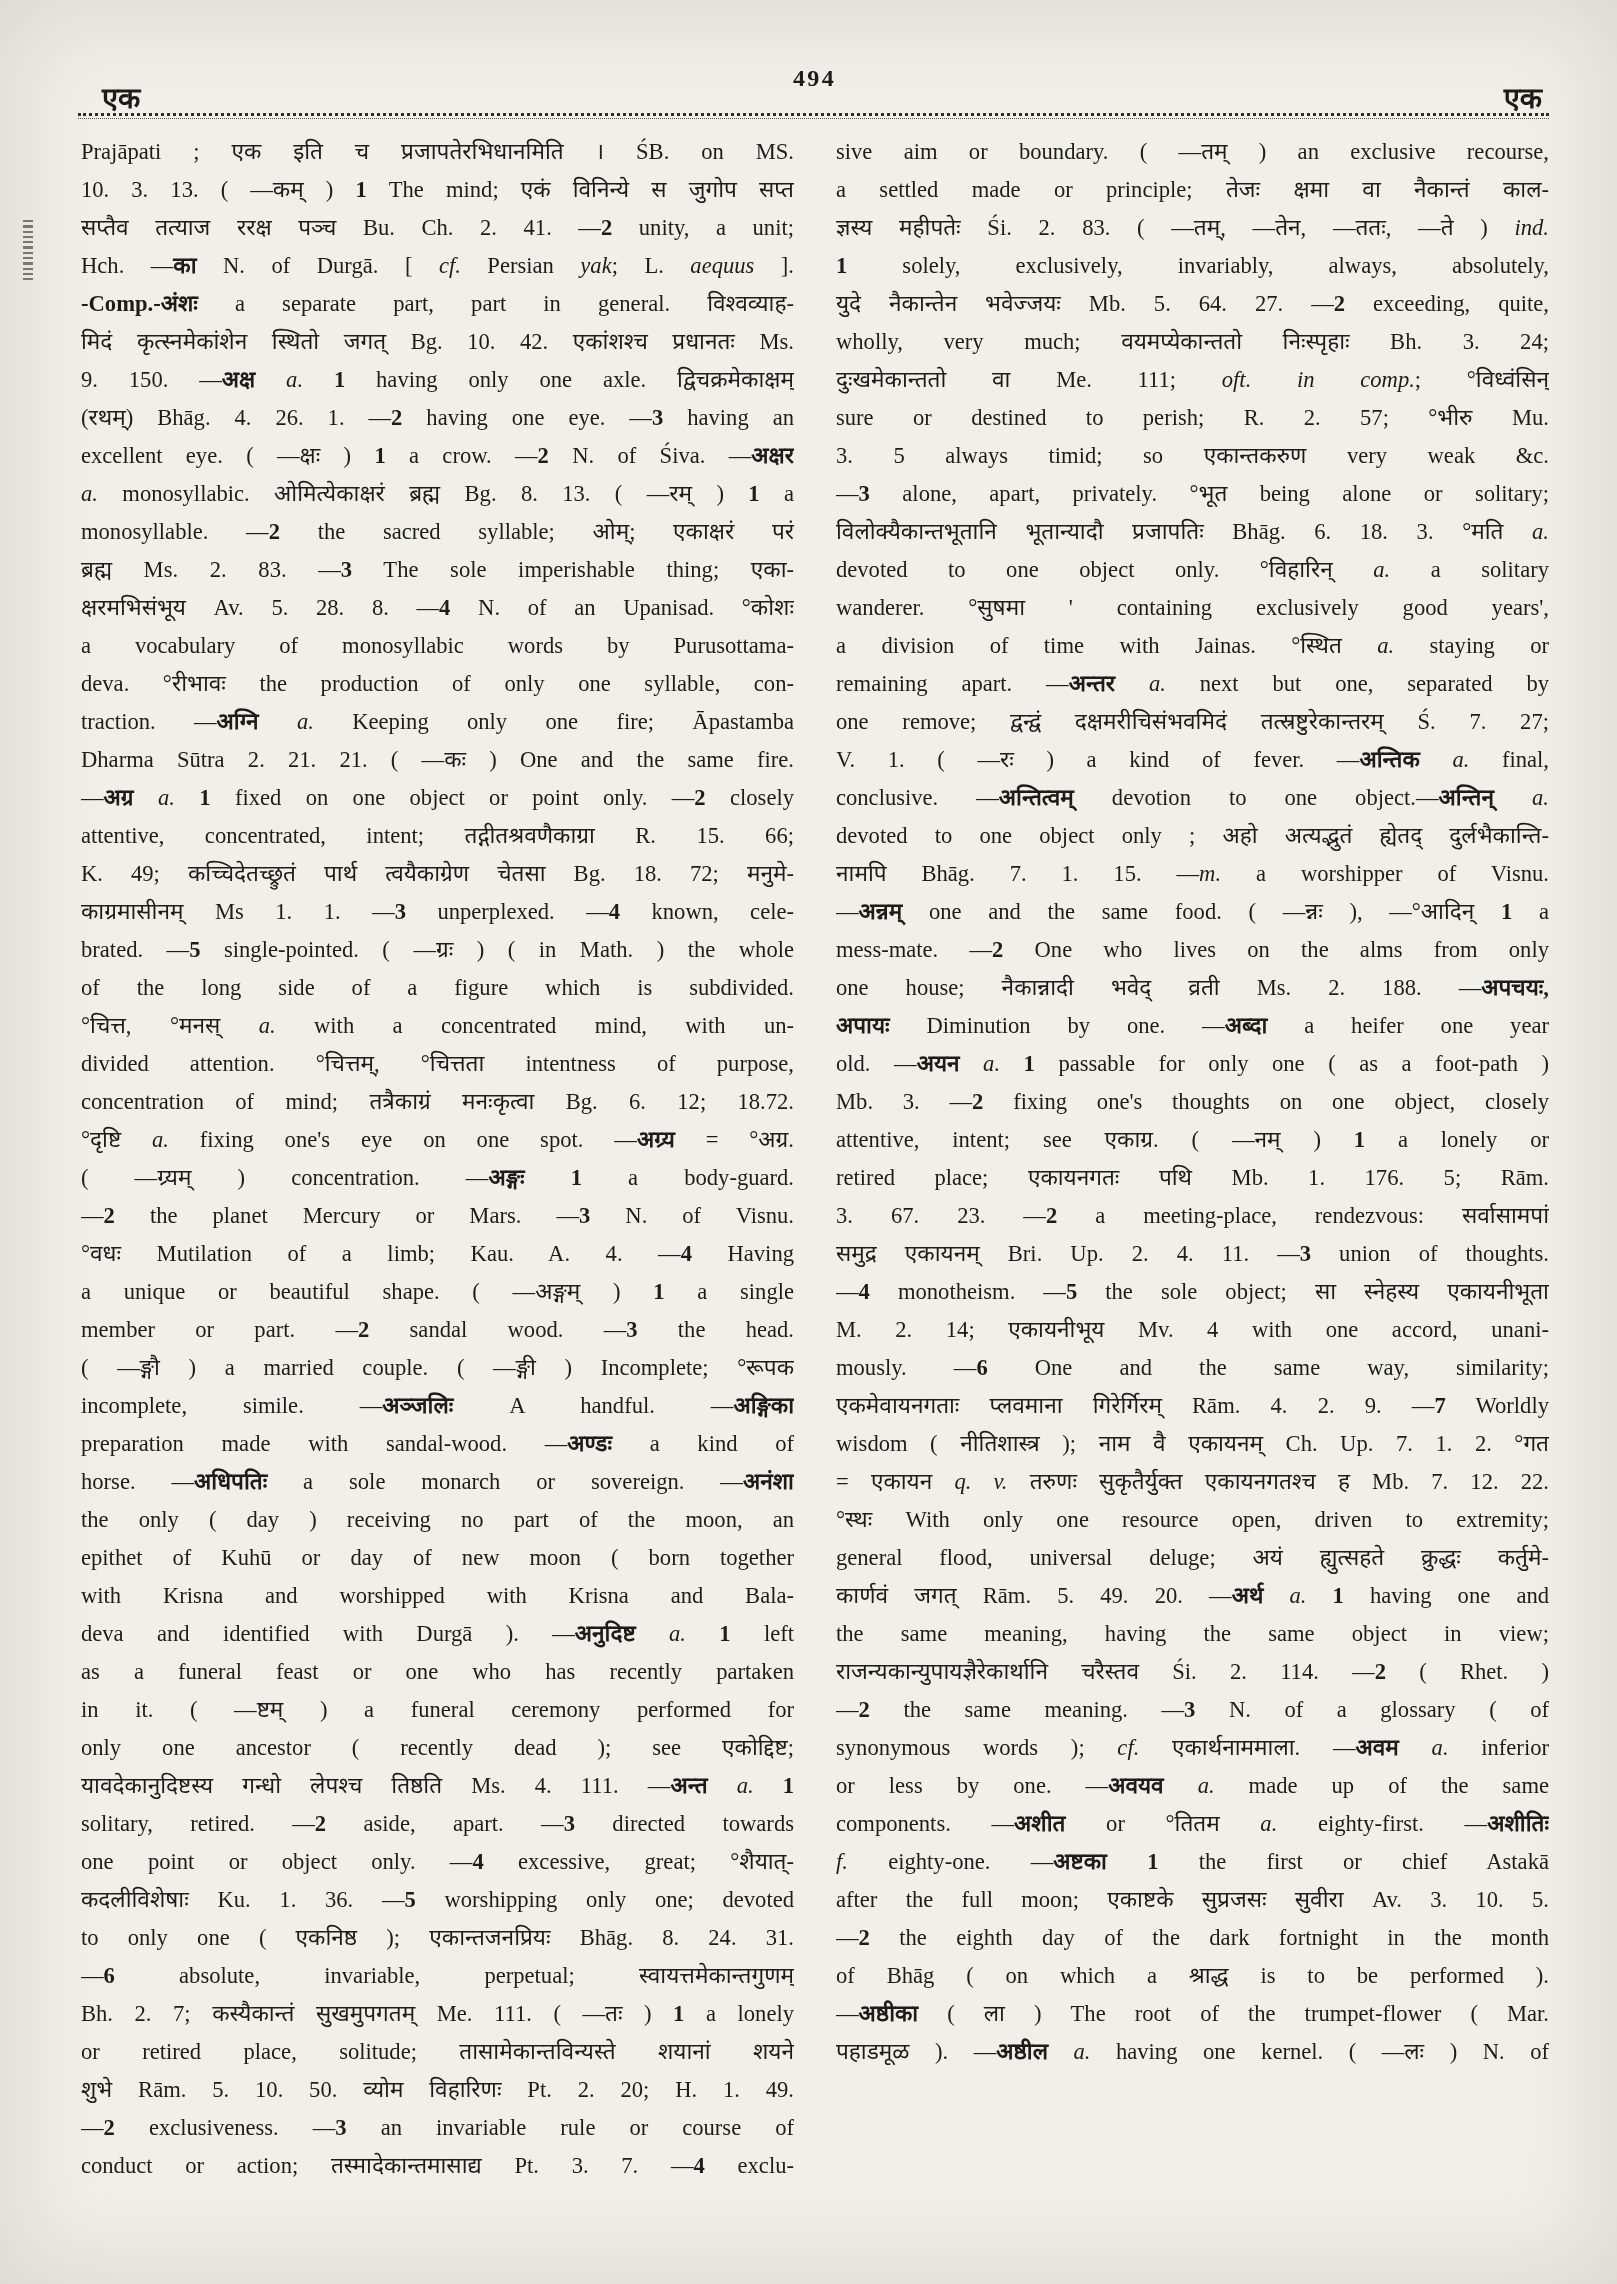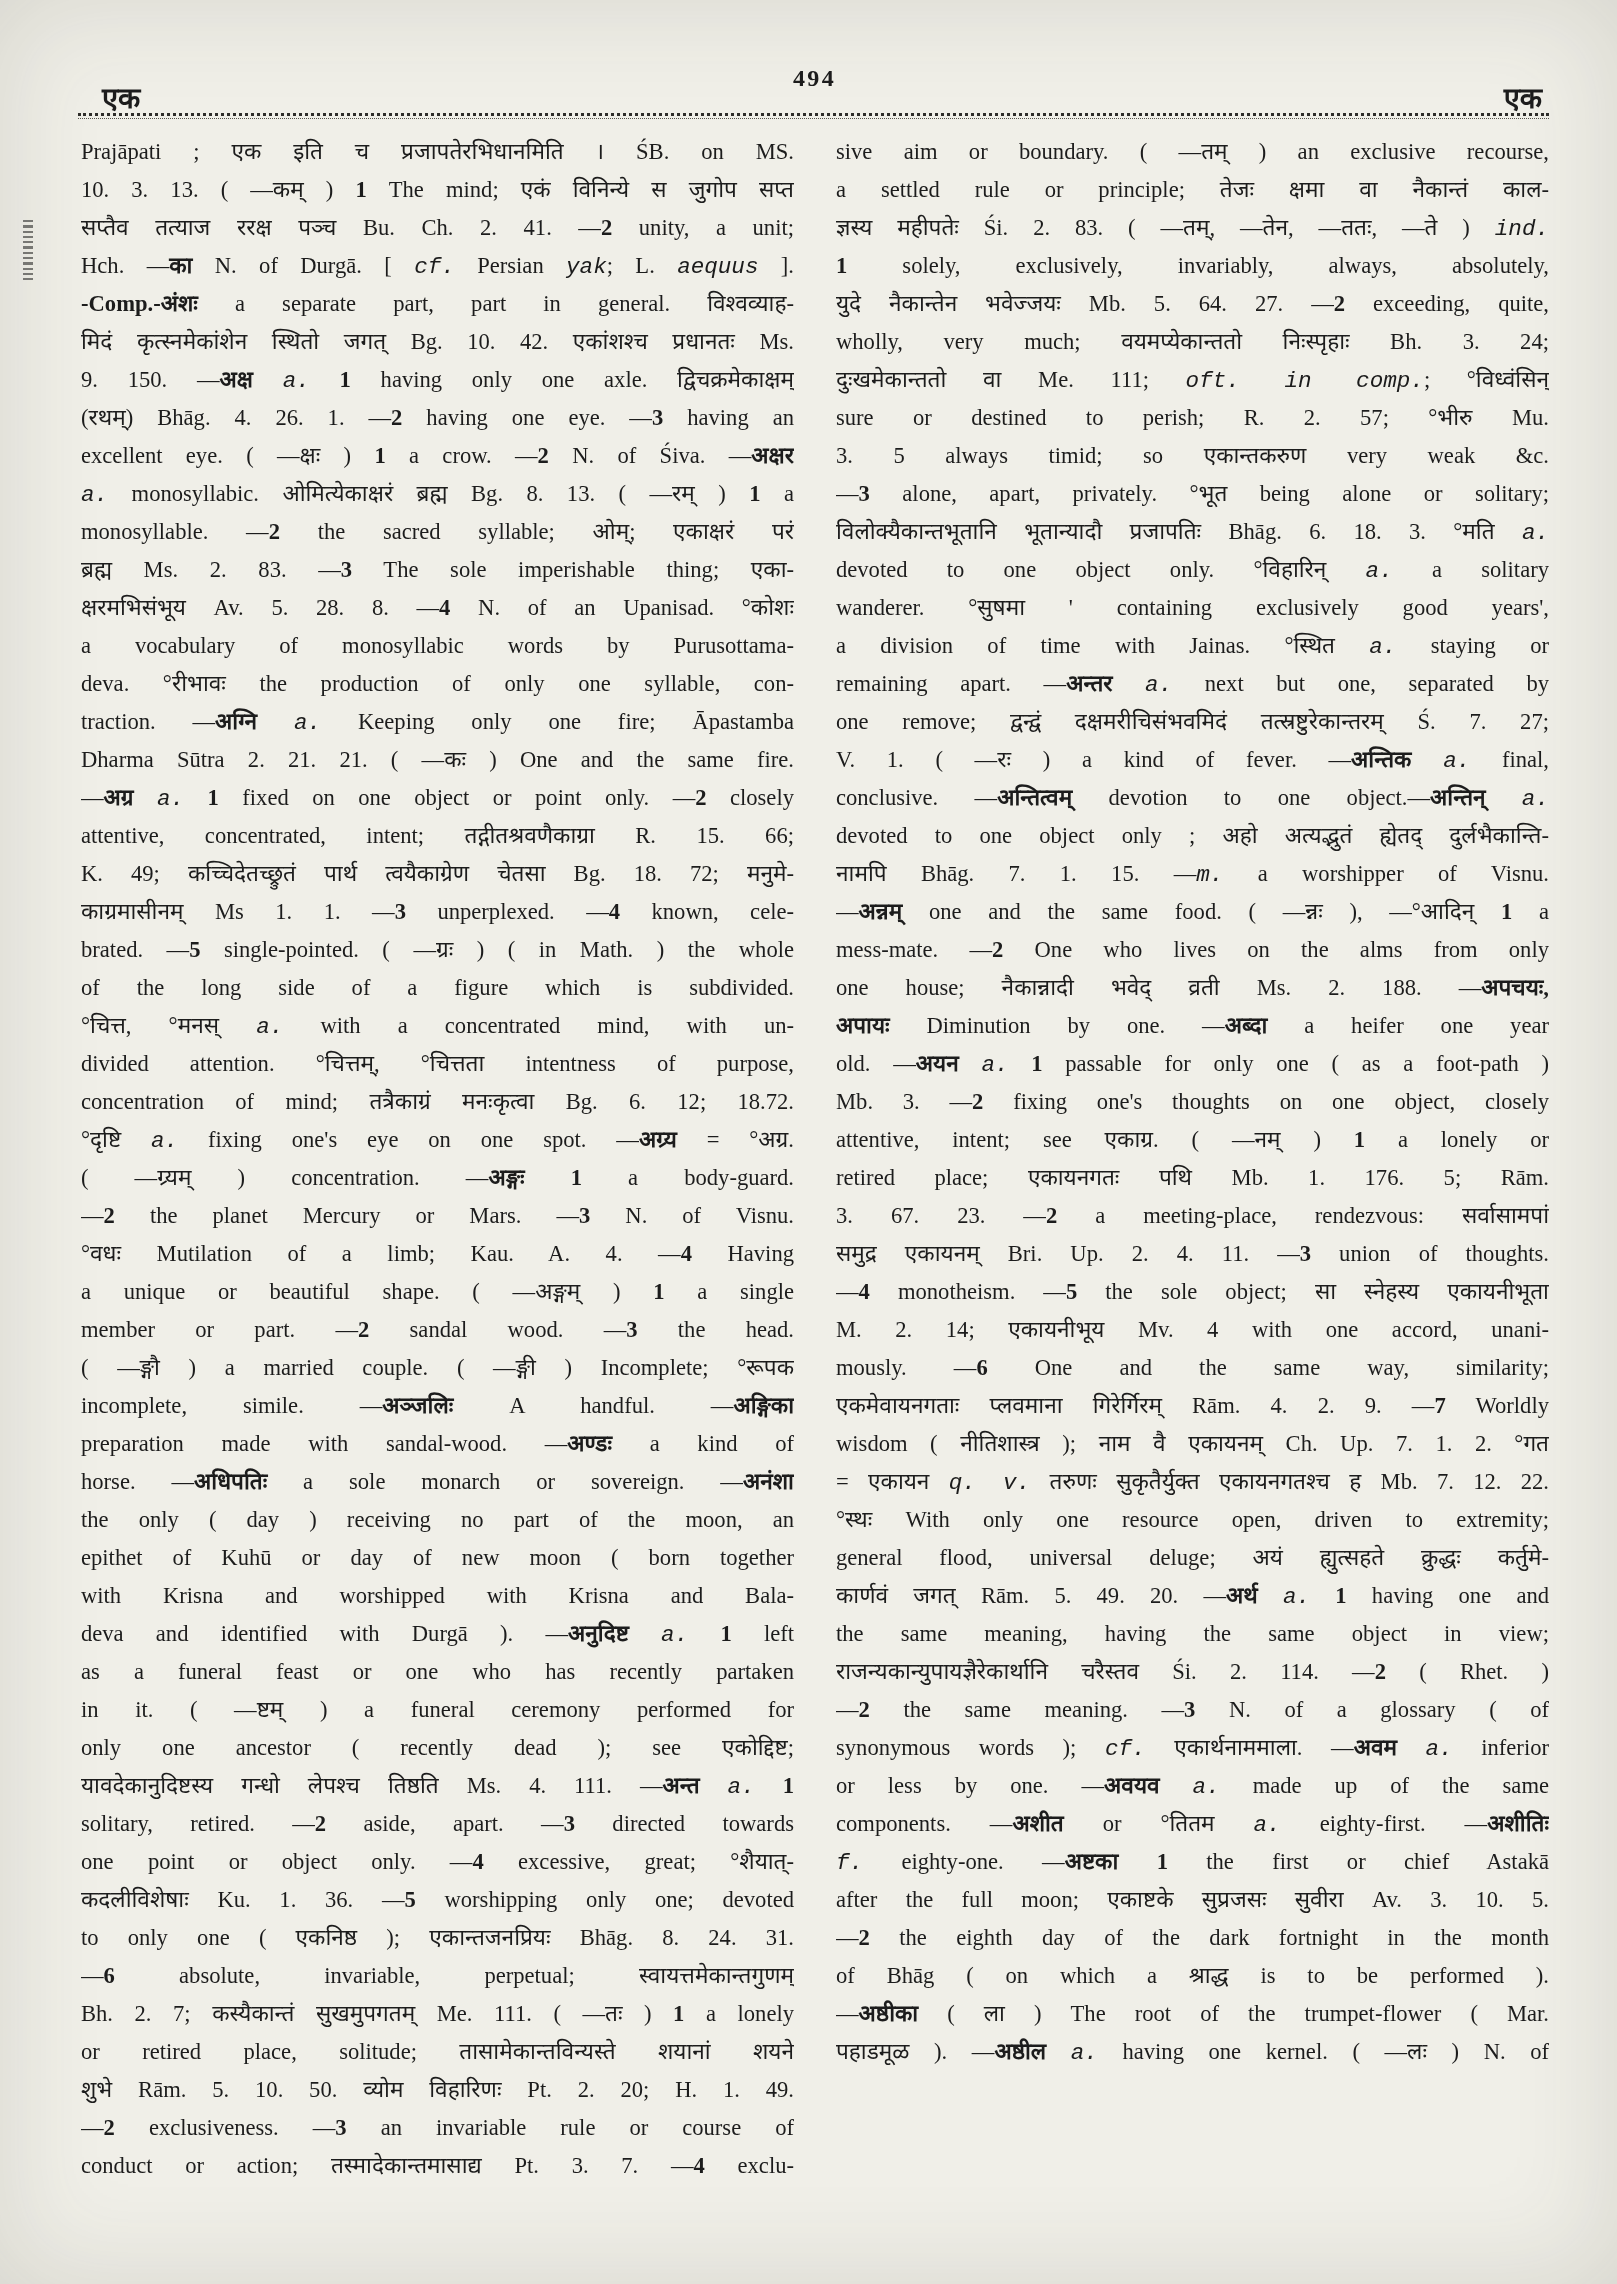--- a/index.html
+++ b/index.html
@@ -40,21 +40,21 @@
   .line{
     font-size:22.6px;
     line-height:38px;
     height:38px;
     overflow:hidden;
     text-align:justify;
     text-align-last:justify;
     -moz-text-align-last:justify;
   }
   .line b{font-weight:bold;}
-  .line i{font-style:italic;font-family:Liberation Mono, monospace;}
+  .line i{font-style:italic;}
 </style>
 </head>
 <body>
 
 <div class="page">
 
   <div class="header">
     <span class="hw left">एक</span>
     <span class="pageno">494</span>
     <span class="hw right">एक</span>
@@ -116,21 +116,21 @@
         <div class="line">to only one ( एकनिष्ठ ); एकान्तजनप्रियः Bhāg. 8. 24. 31.</div>
         <div class="line">—<b>6</b> absolute, invariable, perpetual; स्वायत्तमेकान्तगुणम्</div>
         <div class="line">Bh. 2. 7; कस्यैकान्तं सुखमुपगतम् Me. 111. ( —तः ) <b>1</b> a lonely</div>
         <div class="line">or retired place, solitude; तासामेकान्तविन्यस्ते शयानां शयने</div>
         <div class="line">शुभे Rām. 5. 10. 50. व्योम विहारिणः Pt. 2. 20; H. 1. 49.</div>
         <div class="line">—<b>2</b> exclusiveness. —<b>3</b> an invariable rule or course of</div>
         <div class="line">conduct or action; तस्मादेकान्तमासाद्य Pt. 3. 7. —<b>4</b> exclu-</div>
       </div>
     <div class="col" id="col-right">
         <div class="line">sive aim or boundary. ( —तम् ) an exclusive recourse,</div>
-        <div class="line">a settled rule or principle; तेजः क्षमा वा नैकान्तं काल-</div>
+        <div class="line">a settled made or principle; तेजः क्षमा वा नैकान्तं काल-</div>
         <div class="line">ज्ञस्य महीपतेः Śi. 2. 83. ( —तम्, —तेन, —ततः, —ते ) <i>ind.</i></div>
         <div class="line"><b>1</b> solely, exclusively, invariably, always, absolutely,</div>
         <div class="line">युदे नैकान्तेन भवेज्जयः Mb. 5. 64. 27. —<b>2</b> exceeding, quite,</div>
         <div class="line">wholly, very much; वयमप्येकान्ततो निःस्पृहाः Bh. 3. 24;</div>
         <div class="line">दुःखमेकान्ततो वा Me. 111; <i>oft. in comp.</i>; °विध्वंसिन्</div>
         <div class="line">sure or destined to perish; R. 2. 57; °भीरु Mu.</div>
         <div class="line">3. 5 always timid; so एकान्तकरुण very weak &amp;c.</div>
         <div class="line">—<b>3</b> alone, apart, privately. °भूत being alone or solitary;</div>
         <div class="line">विलोक्यैकान्तभूतानि भूतान्यादौ प्रजापतिः Bhāg. 6. 18. 3. °मति <i>a.</i></div>
         <div class="line">devoted to one object only. °विहारिन् <i>a.</i> a solitary</div>

